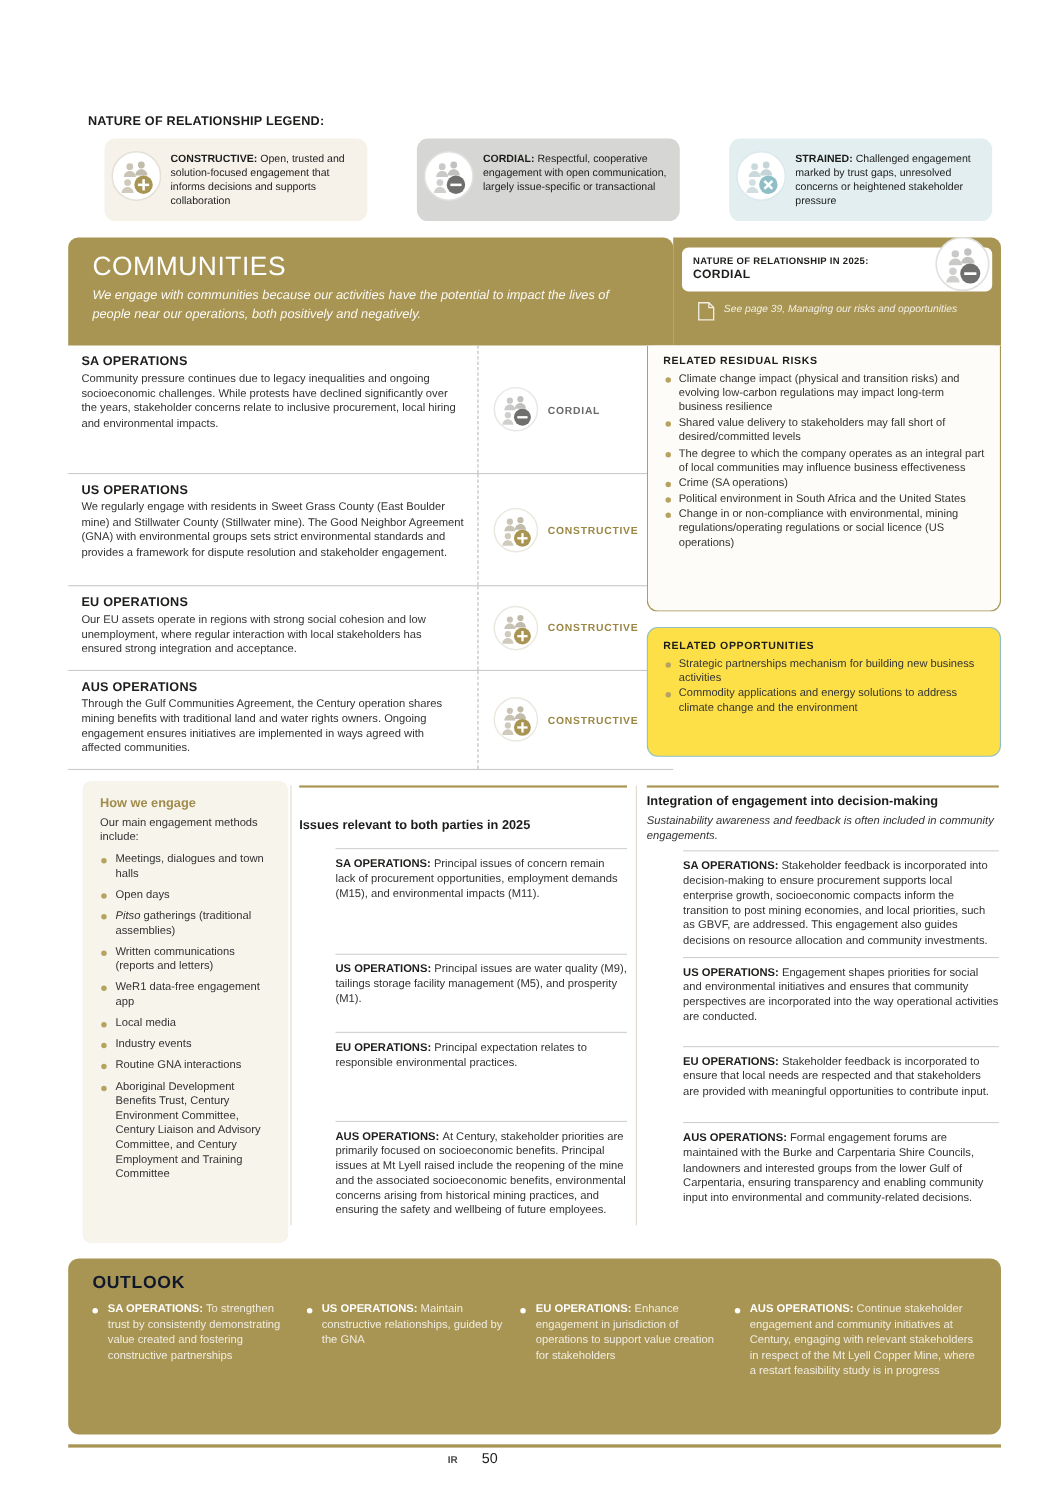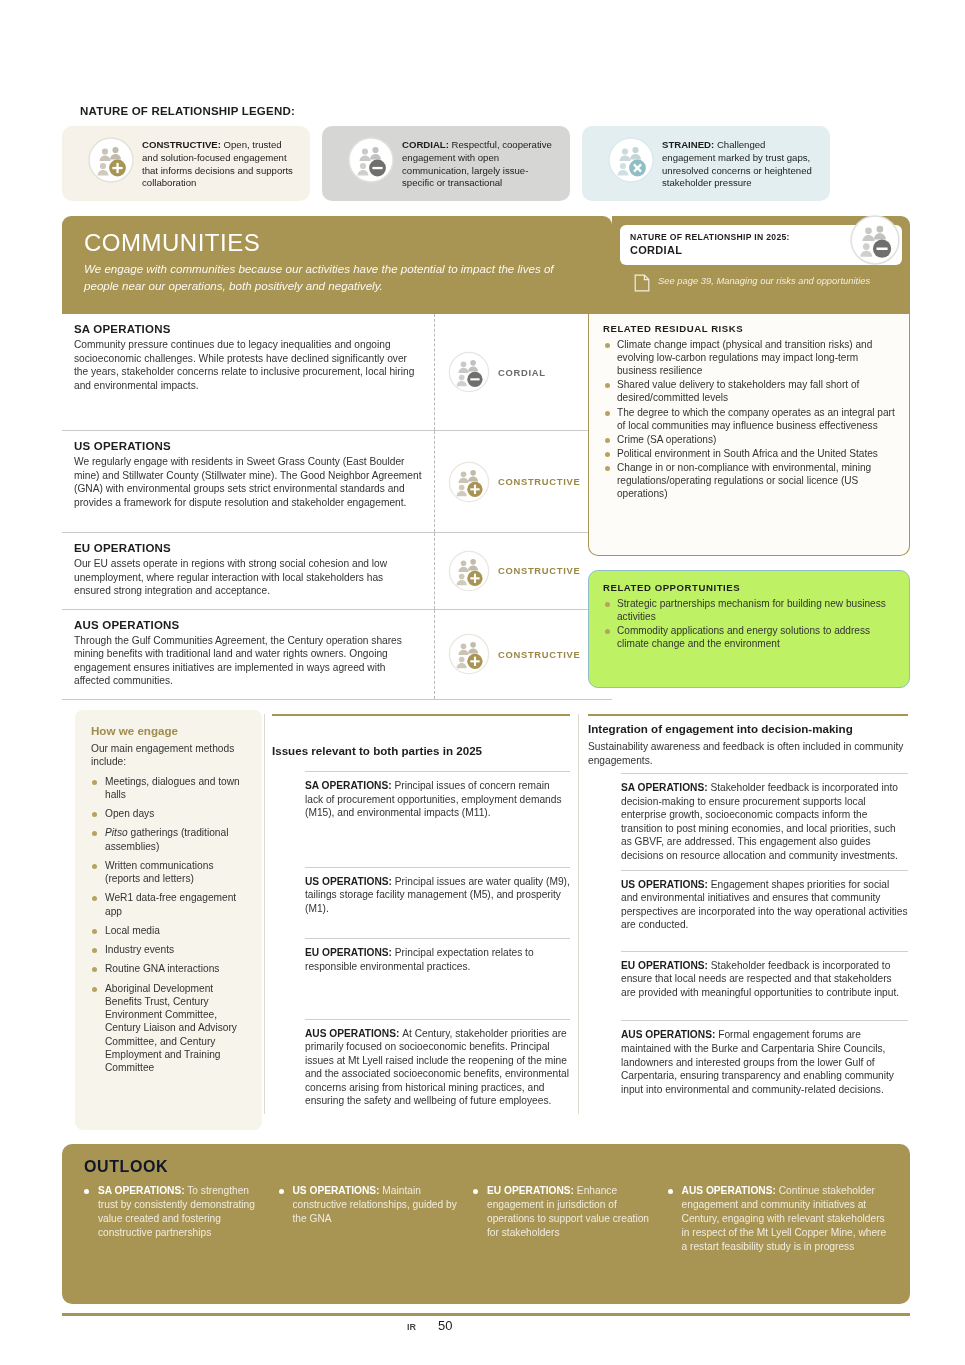--- a/index.html
+++ b/index.html
@@ -16,22 +16,22 @@
 
   .page { position: relative; width: 965px; height: 1174px; }
 
   
   .legend-title {
     position: absolute; left: 80px; top: 105px;
     font-size: 11.5px; font-weight: bold; letter-spacing: .2px; color: #1d1d1b;
   }
   .legend-row { position: absolute; left: 62px; top: 126px; width: 840px; display: flex; gap: 12px; }
   .legend-card {
-    width: 248px; border-radius: 10px; padding: 11px 12px 11px 26px;
-    display: flex; gap: 8px; align-items: flex-start; min-height: 70px;
+    width: 248px; border-radius: 10px; padding: 11px 12px 11px 6px;
+    display: flex; gap: 8px; align-items: flex-start; min-height: 70px; margin-left: 33px;
   }
   .legend-card.constructive { background: #f6f2ea; }
   .legend-card.cordial      { background: #d6d6d4; }
   .legend-card.strained     { background: #e2eef0; }
   .legend-text { font-size: 9.6px; line-height: 1.33; color: #1d1d1b; padding-top: 2px; }
   .legend-text b { font-weight: bold; }
 
   
   .relicon { position: relative; flex: 0 0 auto; }
   .relicon svg { display: block; }
@@ -91,21 +91,21 @@
   ul.dots { list-style: none; }
   ul.dots li { position: relative; padding-left: 14px; font-size: 10.1px; line-height: 1.3; color: #333; margin-bottom: 1px; }
   ul.dots li:before {
     content: ""; position: absolute; left: 2px; top: 5px;
     width: 5px; height: 5px; border-radius: 50%; background: #b6a35f;
   }
 
   
   .opps {
     position: absolute; left: 588px; top: 570px; width: 322px; height: 118px;
-    background: #bef264; border: 1.6px solid #8fbec6; border-radius: 10px;
+    background: #fde047; border: 1.6px solid #8fbec6; border-radius: 10px;
     padding: 11px 14px;
   }
 
   
   .hwe {
     position: absolute; left: 75px; top: 710px; width: 187px; height: 420px;
     background: #f7f4ec; border-radius: 8px; padding: 14px 14px 10px 16px;
   }
   .hwe-h { font-size: 11.6px; font-weight: bold; color: #a08c4c; margin-bottom: 5px; }
   .hwe-sub { font-size: 10.2px; line-height: 1.3; color: #333; margin-bottom: 6px; }
@@ -114,21 +114,21 @@
   ul.hwe-list li:before {
     content: ""; position: absolute; left: 1px; top: 5px;
     width: 5px; height: 5px; border-radius: 50%; background: #b6a35f;
   }
   ul.hwe-list li i { font-style: italic; }
 
   .colmid { position: absolute; left: 272px; top: 714px; width: 298px; }
   .colright { position: absolute; left: 588px; top: 714px; width: 320px; }
   .col-rule-top { border-top: 2px solid #a89553; }
   .col-h { font-size: 11.6px; font-weight: bold; color: #1d1d1b; padding-top: 14px; }
-  .col-intro { font-size: 10.2px; line-height: 1.33; color: #333; padding-top: 5px; }
+  .col-intro { font-size: 10.2px; line-height: 1.33; color: #333; padding-top: 5px; font-style: italic; }
   .blk { border-top: 1px solid #cfcfcd; padding: 7px 0 7px 0; font-size: 10.2px; line-height: 1.33; color: #333; margin-left: 33px; }
   .blk b { font-weight: bold; color: #1d1d1b; }
 
   
   .vdiv { position: absolute; left: 578px; top: 714px; width: 1px; height: 400px; background: #ddd9cc; }
   .vdiv2 { position: absolute; left: 264px; top: 714px; width: 1px; height: 400px; background: #ddd9cc; }
 
   
   .outlook {
     position: absolute; left: 62px; top: 1144px; width: 848px; height: 160px;

